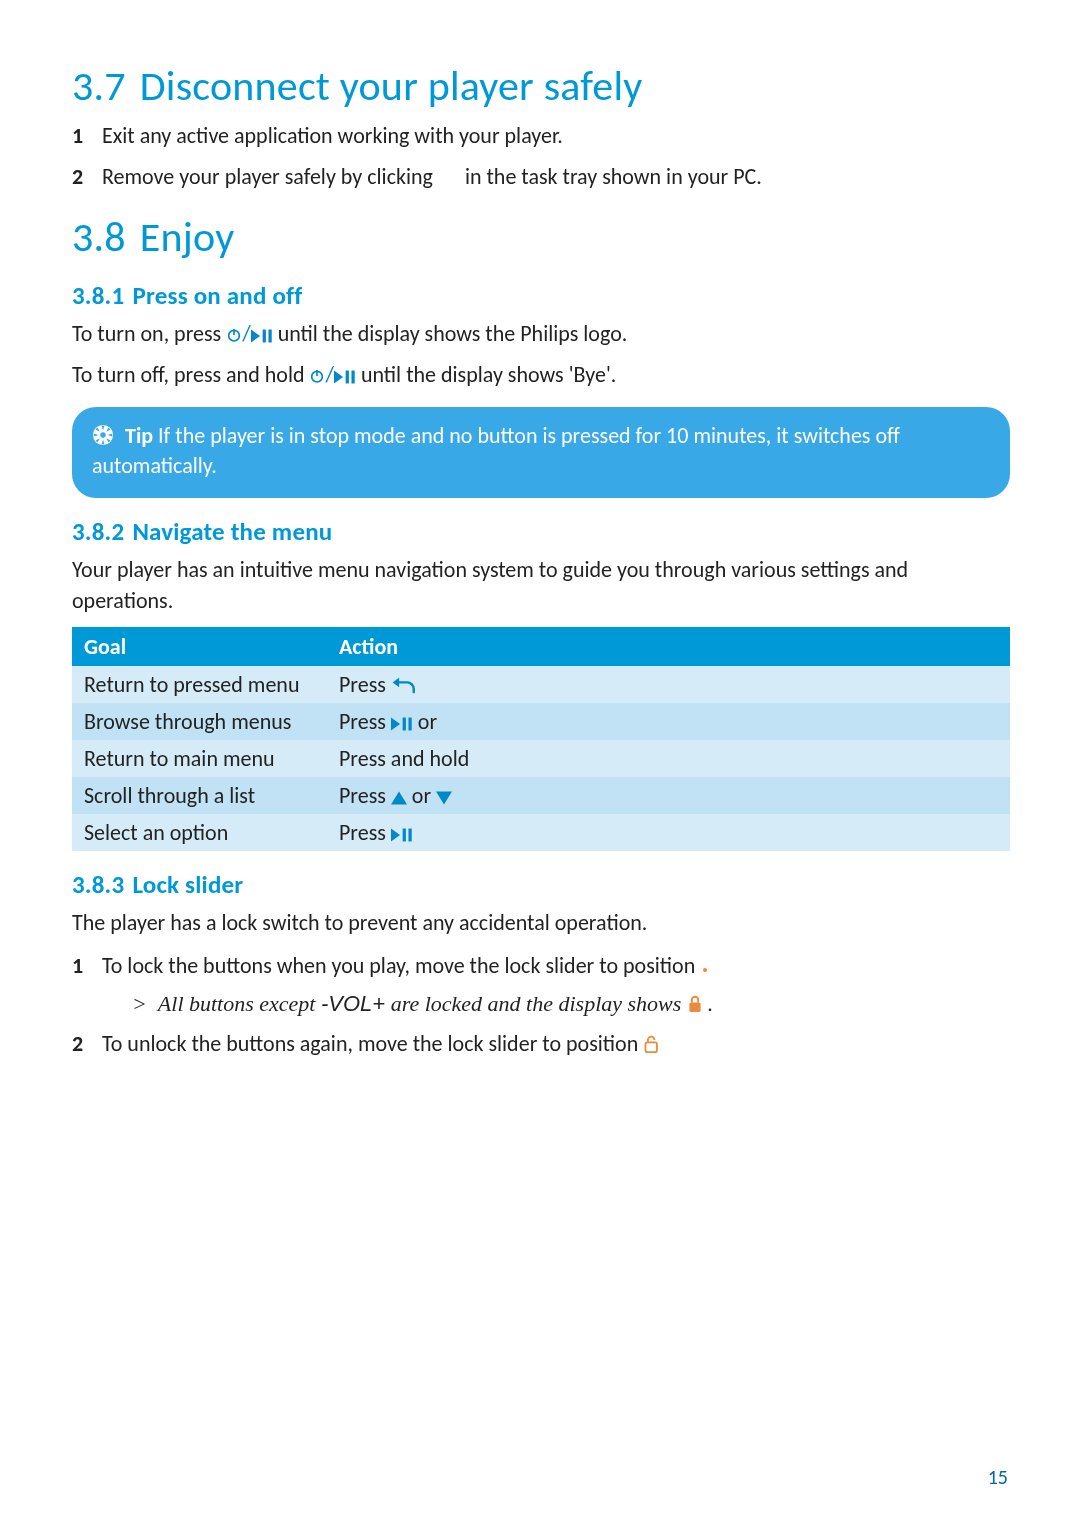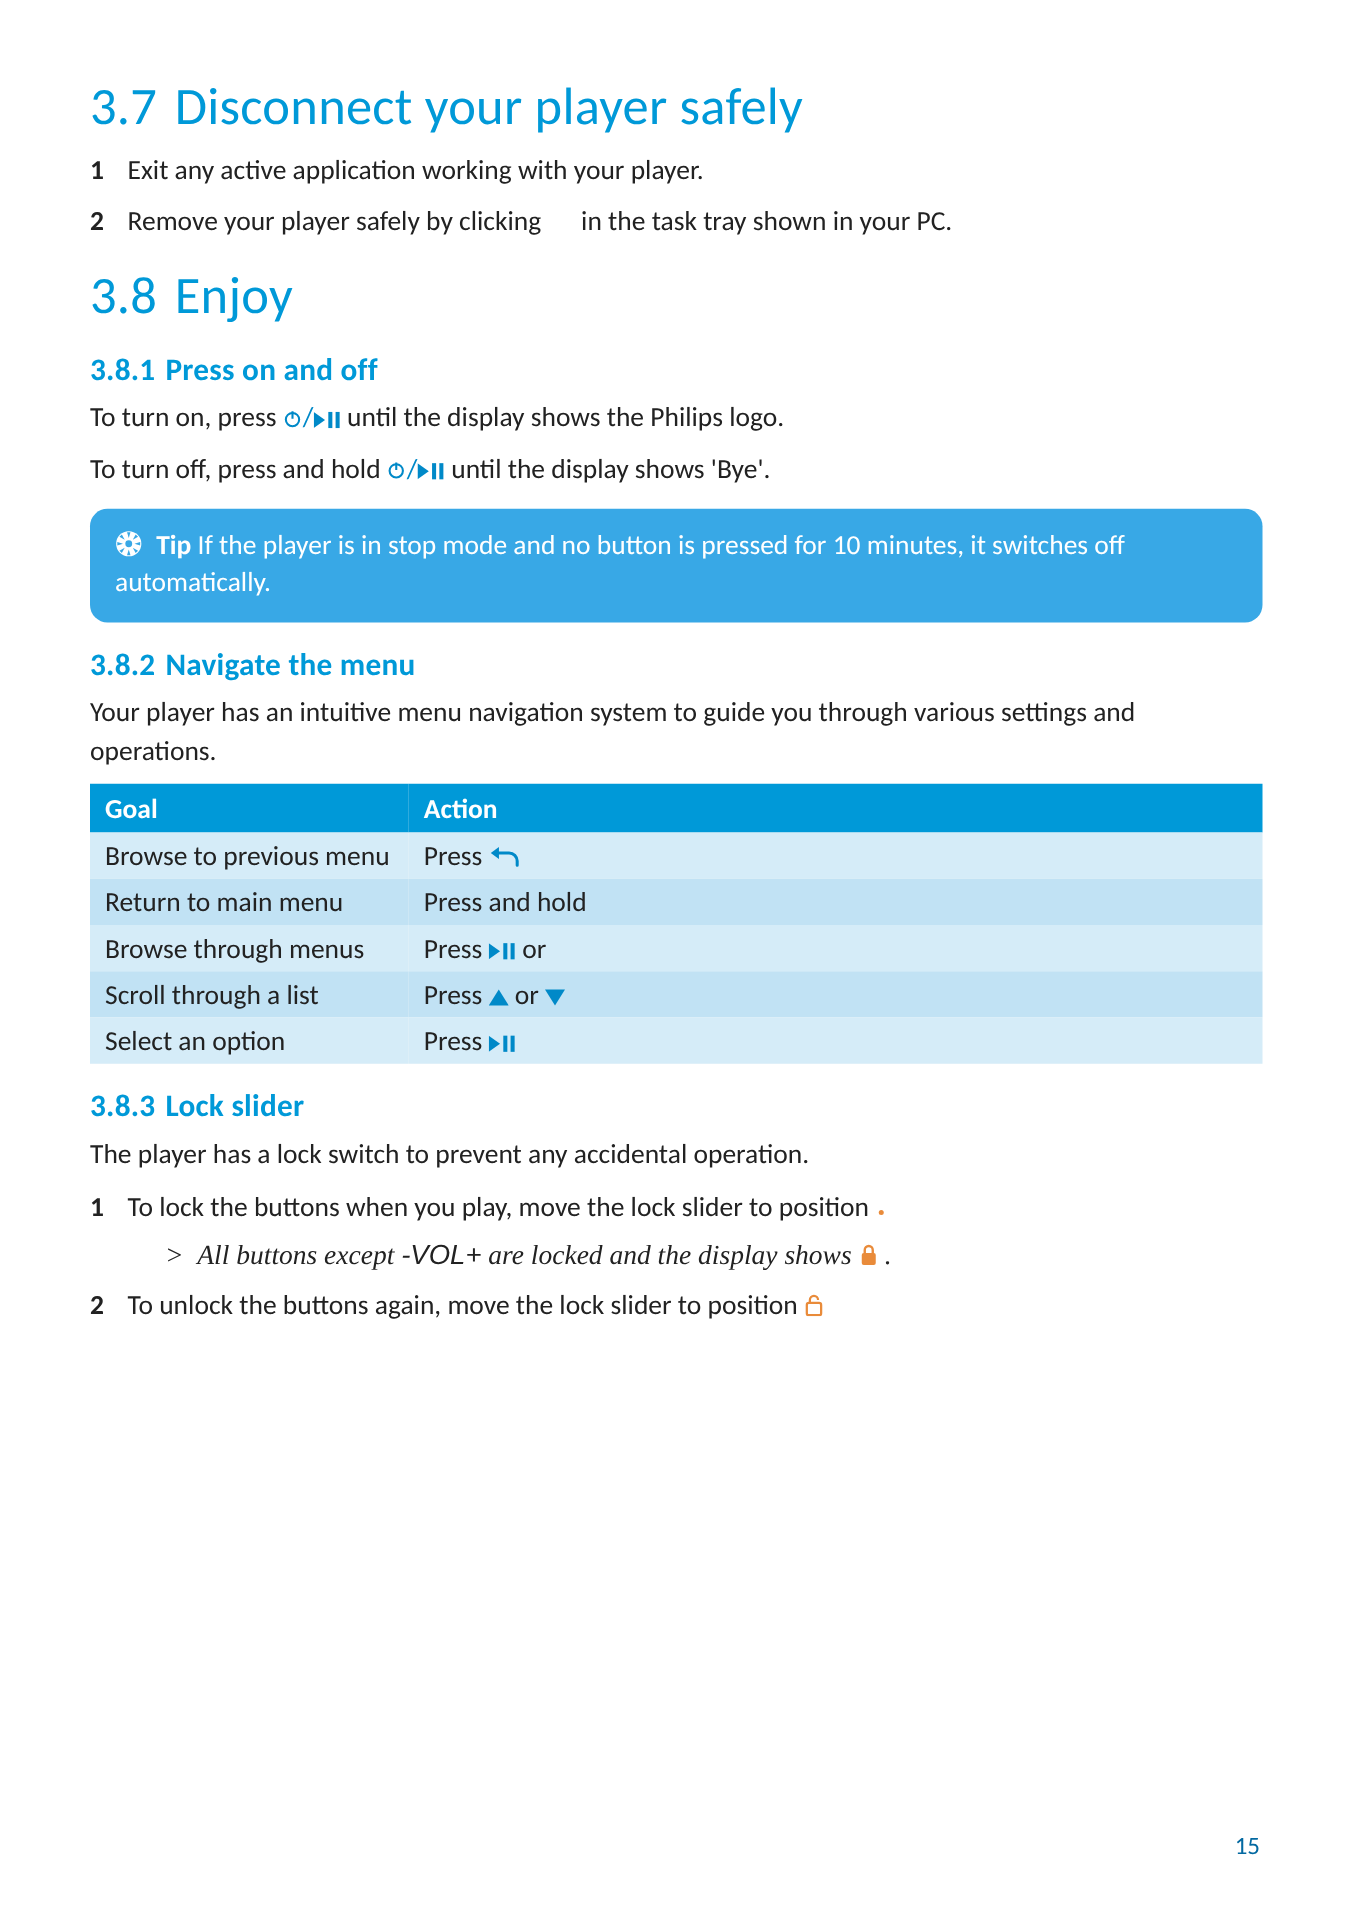--- a/index.html
+++ b/index.html
@@ -71,21 +71,21 @@
     margin: 6px 0 6px 30px;
     font-size: 22px;
     line-height: 1.45;
   }
   .result .gt { font-style: italic; font-family: Georgia, "Times New Roman", serif; margin-right: 6px; font-weight: 400;}
   .result .ital { font-style: italic; font-family: Georgia, "Times New Roman", serif; }
   .vol { font-style: italic; font-family: Liberation Sans, sans-serif; }
   .tip-box {
     background: var(--tip-bg);
     color: #fff;
-    border-radius: 14px;
+    border-radius: 24px;
     padding: 14px 20px 16px 20px;
     margin: 16px 0 18px 0;
     font-size: 22px;
     line-height: 1.4;
   }
   .tip-box .tip-label { font-weight: 700; }
   .tip-icon {
     display: inline-flex;
     vertical-align: -3px;
     margin-right: 6px;
@@ -212,49 +212,49 @@
       <col>
     </colgroup>
   <thead>
     <tr>
       <th>Goal</th>
       <th>Action</th>
     </tr>
   </thead>
   <tbody>
     <tr>
-      <td>Browse to previous menu</td>
+      <td>Return to pressed menu</td>
       <td class="action">
         <span class="black">Press </span>
         <span class="ico">
           <svg width="26" height="20" viewBox="0 0 32 24">
               <path d="M10 4 L2 10 L10 16" fill="#0089c8"></path>
               <path d="M6 10 H20 A8 8 0 0 1 28 18 V22" fill="none" stroke="#0089c8" stroke-width="3" stroke-linecap="round"></path>
             </svg>
         </span>
-      </td>
-    </tr>
-    <tr>
-      <td>Return to main menu</td>
-      <td class="action">
-        <span class="black">Press and hold</span>
       </td>
     </tr>
     <tr>
       <td>Browse through menus</td>
       <td class="action">
         <span class="black">Press </span>
         <span class="ico">
           <svg width="22" height="14" viewBox="0 0 34 20">
               <polygon points="0,0 14,10 0,20" fill="#0089c8"></polygon>
               <rect x="18" y="0" width="5" height="20" fill="#0089c8"></rect>
               <rect x="27" y="0" width="5" height="20" fill="#0089c8"></rect>
             </svg>
         </span>
         <span class="black"> or</span>
+      </td>
+    </tr>
+    <tr>
+      <td>Return to main menu</td>
+      <td class="action">
+        <span class="black">Press and hold</span>
       </td>
     </tr>
     <tr>
       <td>Scroll through a list</td>
       <td class="action">
         <span class="black">Press </span>
         <span class="ico">
           <svg width="16" height="14" viewBox="0 0 20 16">
               <polygon points="10,0 20,16 0,16" fill="#0089c8"></polygon>
             </svg>

